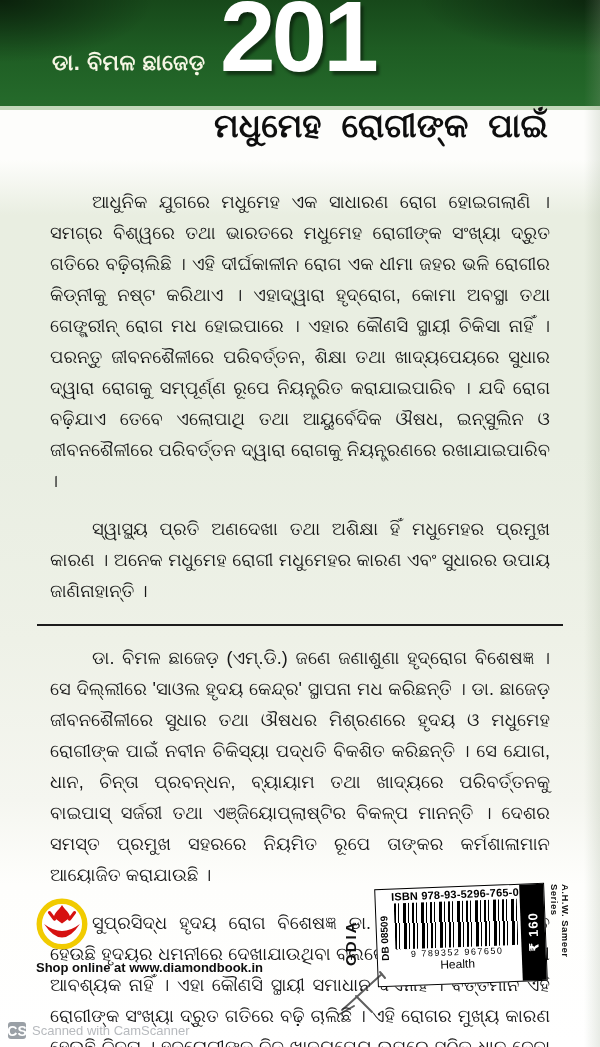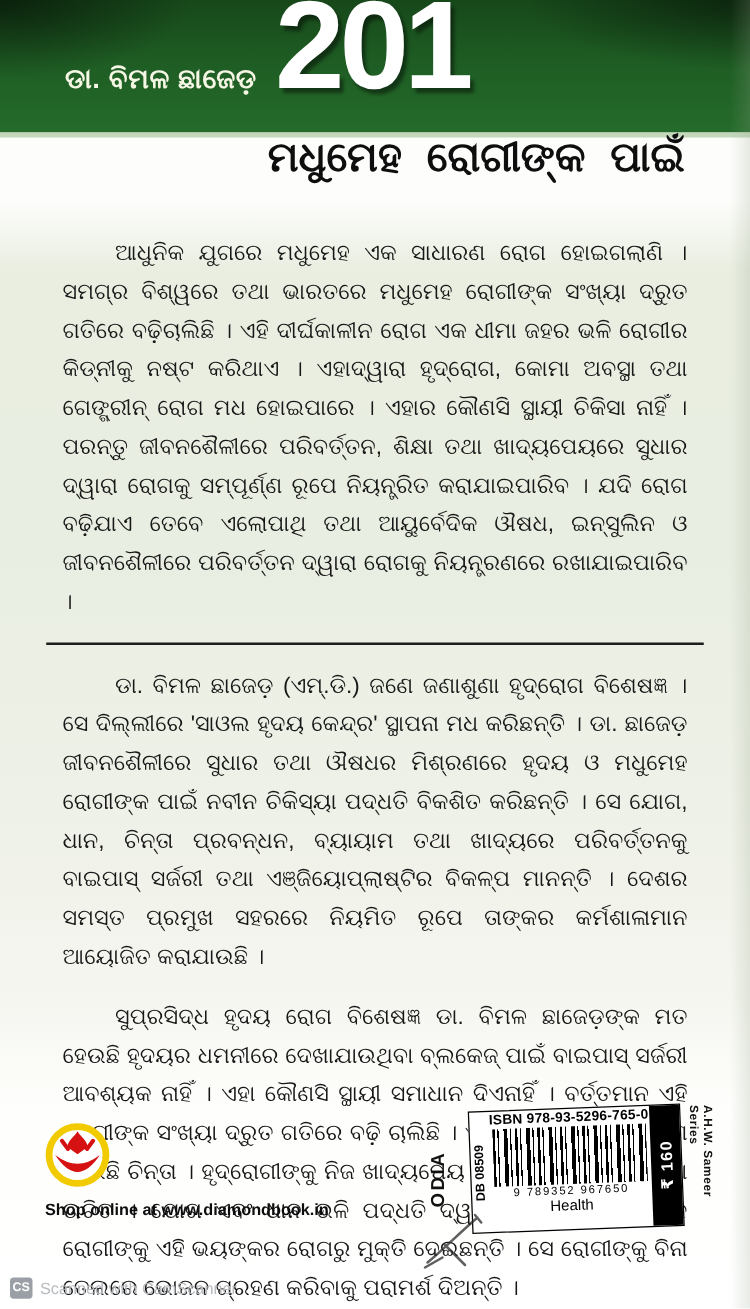--- a/index.html
+++ b/index.html
@@ -64,36 +64,37 @@
   .bc-right{width:24px;background:#000;color:#fff;display:flex;align-items:center;
     justify-content:center;}
   .bc-price{font-size:13px;font-weight:700;letter-spacing:1px;}
   .series-label{position:absolute;left:549px;top:0px;height:108px;font-size:9.5px;
     font-weight:700;color:#111;writing-mode:vertical-rl;letter-spacing:.5px;
     display:flex;align-items:center;}
   .ink-mark{position:absolute;left:338px;top:84px;}
   
   .watermark{position:absolute;left:8px;top:1022px;display:flex;align-items:center;gap:6px;}
   .cs-badge{width:18px;height:17px;background:#9aa0a6;color:#ffffff;border-radius:3px;
-    font-size:10px;font-weight:700;display:flex;align-items:center;justify-content:center;}
+    font-size:14px;font-weight:700;display:flex;align-items:center;justify-content:center;}
   .cs-text{font-size:13px;color:#b7babe;}
 </style>
 </head>
 <body>
 
 <div class="cover">
 
   <div class="header">
     <div class="author">ଡା. ବିମଳ ଛାଜେଡ଼</div>
     <div class="title-number">201</div>
   </div>
   <div class="subtitle">ମଧୁମେହ ରୋଗୀଙ୍କ ପାଇଁ</div>
 
   <div class="body-text">
     <p>ଆଧୁନିକ ଯୁଗରେ ମଧୁମେହ ଏକ ସାଧାରଣ ରୋଗ ହୋଇଗଲାଣି । ସମଗ୍ର ବିଶ୍ୱରେ ତଥା ଭାରତରେ ମଧୁମେହ ରୋଗୀଙ୍କ ସଂଖ୍ୟା ଦ୍ରୁତ ଗତିରେ ବଢ଼ିଚାଲିଛି । ଏହି ଦୀର୍ଘକାଳୀନ ରୋଗ ଏକ ଧୀମା ଜହର ଭଳି ରୋଗୀର କିଡ୍‌ନୀକୁ ନଷ୍ଟ କରିଥାଏ । ଏହାଦ୍ୱାରା ହୃଦ୍‌ରୋଗ, କୋମା ଅବସ୍ଥା ତଥା ଗେଙ୍ଗ୍ରୀନ୍ ରୋଗ ମଧ ହୋଇପାରେ । ଏହାର କୌଣସି ସ୍ଥାୟୀ ଚିକିସା ନାହିଁ । ପରନ୍ତୁ ଜୀବନଶୈଳୀରେ ପରିବର୍ତ୍ତନ, ଶିକ୍ଷା ତଥା ଖାଦ୍ୟପେୟରେ ସୁଧାର ଦ୍ୱାରା ରୋଗକୁ ସମ୍ପୂର୍ଣ୍ଣ ରୂପେ ନିୟନ୍ତ୍ରିତ କରାଯାଇପାରିବ । ଯଦି ରୋଗ ବଢ଼ିଯାଏ ତେବେ ଏଲୋପାଥି ତଥା ଆୟୁର୍ବେଦିକ ଔଷଧ, ଇନ୍‌ସୁଲିନ ଓ ଜୀବନଶୈଳୀରେ ପରିବର୍ତ୍ତନ ଦ୍ୱାରା ରୋଗକୁ ନିୟନ୍ତ୍ରଣରେ ରଖାଯାଇପାରିବ ।</p>
+    <p>ସ୍ୱାସ୍ଥ୍ୟ ପ୍ରତି ଅଣଦେଖା ତଥା ଅଶିକ୍ଷା ହିଁ ମଧୁମେହର ପ୍ରମୁଖ କାରଣ । ଅନେକ ମଧୁମେହ ରୋଗୀ ମଧୁମେହର କାରଣ ଏବଂ ସୁଧାରର ଉପାୟ ଜାଣିନାହାନ୍ତି ।</p>
     <hr class="divider">
     <p>ଡା. ବିମଳ ଛାଜେଡ଼ (ଏମ୍.ଡି.) ଜଣେ ଜଣାଶୁଣା ହୃଦ୍‌ରୋଗ ବିଶେଷଜ୍ଞ । ସେ ଦିଲ୍ଲୀରେ 'ସାଓଲ ହୃଦୟ କେନ୍ଦ୍ର' ସ୍ଥାପନା ମଧ କରିଛନ୍ତି । ଡା. ଛାଜେଡ଼ ଜୀବନଶୈଳୀରେ ସୁଧାର ତଥା ଔଷଧର ମିଶ୍ରଣରେ ହୃଦୟ ଓ ମଧୁମେହ ରୋଗୀଙ୍କ ପାଇଁ ନବୀନ ଚିକିସ୍ୟା ପଦ୍ଧତି ବିକଶିତ କରିଛନ୍ତି । ସେ ଯୋଗ, ଧାନ, ଚିନ୍ତା ପ୍ରବନ୍ଧନ, ବ୍ୟାୟାମ ତଥା ଖାଦ୍ୟରେ ପରିବର୍ତ୍ତନକୁ ବାଇପାସ୍ ସର୍ଜରୀ ତଥା ଏଞ୍ଜିୟୋପ୍ଲାଷ୍ଟିର ବିକଳ୍ପ ମାନନ୍ତି । ଦେଶର ସମସ୍ତ ପ୍ରମୁଖ ସହରରେ ନିୟମିତ ରୂପେ ତାଙ୍କର କର୍ମଶାଳାମାନ ଆୟୋଜିତ କରାଯାଉଛି ।</p>
     <p>ସୁପ୍ରସିଦ୍ଧ ହୃଦୟ ରୋଗ ବିଶେଷଜ୍ଞ ଡା. ବିମଳ ଛାଜେଡ଼ଙ୍କ ମତ ହେଉଛି ହୃଦୟର ଧମନୀରେ ଦେଖାଯାଉଥିବା ବ୍ଲକେଜ୍ ପାଇଁ ବାଇପାସ୍ ସର୍ଜରୀ ଆବଶ୍ୟକ ନାହିଁ । ଏହା କୌଣସି ସ୍ଥାୟୀ ସମାଧାନ ଦିଏନାହିଁ । ବର୍ତ୍ତମାନ ଏହି ରୋଗୀଙ୍କ ସଂଖ୍ୟା ଦ୍ରୁତ ଗତିରେ ବଢ଼ି ଚାଲିଛି । ଏହି ରୋଗର ମୁଖ୍ୟ କାରଣ ହେଉଛି ଚିନ୍ତା । ହୃଦ୍‌ରୋଗୀଙ୍କୁ ନିଜ ଖାଦ୍ୟପେୟ ଉପରେ ସଠିକ୍ ଧାନ ଦେବା ଉଚିତ । ଯୋଗ ଏବଂ ଧାନ ଭଳି ପଦ୍ଧତି ଦ୍ୱାରା ଡା. ଛାଜେଡ଼ ଅନେକ ରୋଗୀଙ୍କୁ ଏହି ଭୟଙ୍କର ରୋଗରୁ ମୁକ୍ତି ଦେଇଛନ୍ତି । ସେ ରୋଗୀଙ୍କୁ ବିନା ତେଲରେ ଭୋଜନ ଗ୍ରହଣ କରିବାକୁ ପରାମର୍ଶ ଦିଅନ୍ତି ।</p>
     <div class="attribution">-ଜନସରା</div>
   </div>
 
   <div class="footer">
     <svg class="logo" viewBox="0 0 48 48">
       <circle cx="24" cy="24" r="21" fill="#ffffff" stroke="#f1cb00" stroke-width="5"></circle>
       <path d="M7.5 24 Q24 49 40.5 24 Q32 30.5 24 30.5 Q16 30.5 7.5 24 Z" fill="#d61111"></path>

